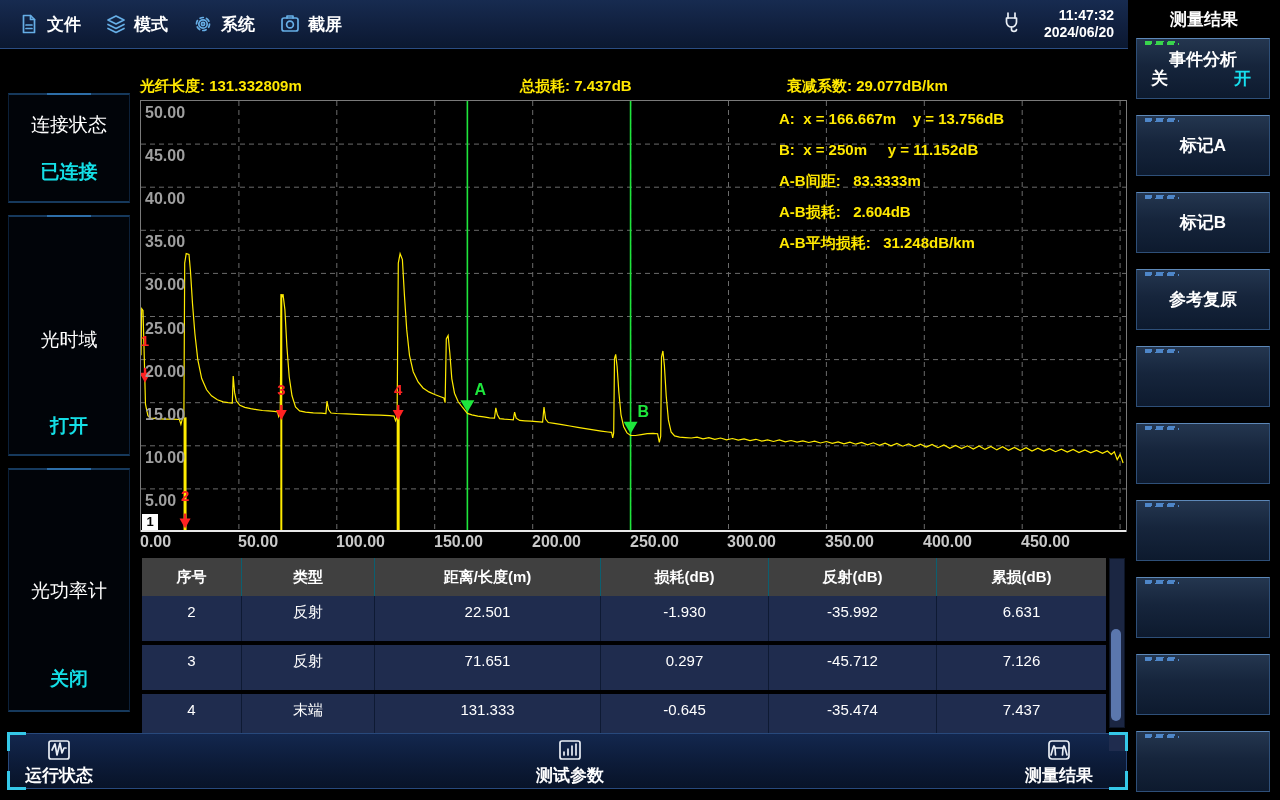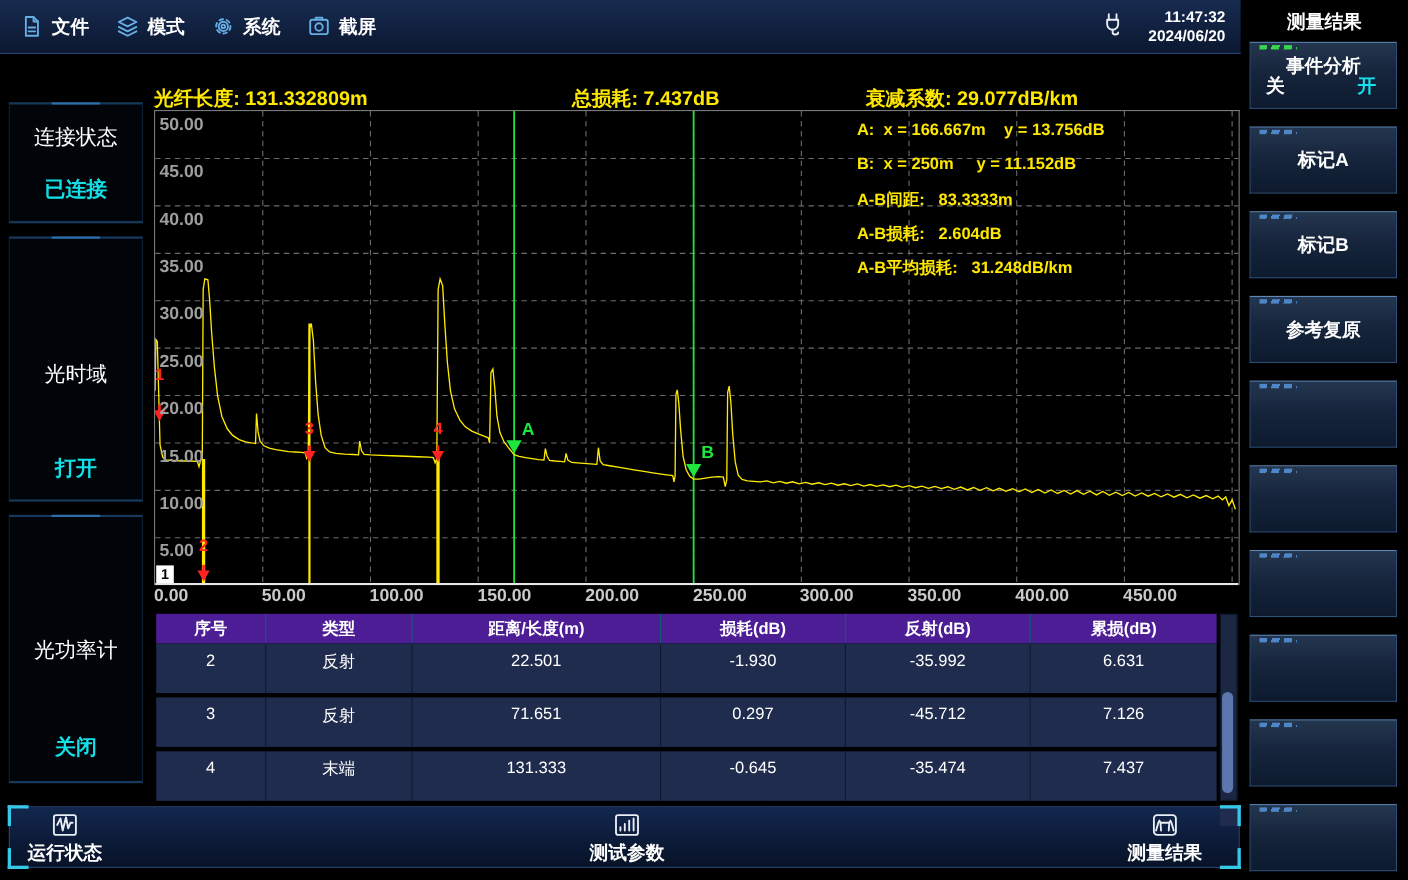--- a/index.html
+++ b/index.html
@@ -32,35 +32,35 @@
   .sk-on{position:absolute;right:18px;bottom:8px;color:#17e0ef;font-size:17px;font-weight:bold;}
   
   .side-panel{left:8px;width:122px;background:#010409;box-sizing:border-box;
     border-top:2px solid #16395c;border-bottom:2px solid #16395c;
     border-left:1px solid #0c2038;border-right:1px solid #0c2038;}
   .side-panel::before{content:"";position:absolute;top:-2px;left:32%;width:36%;height:2px;background:#2d6ea8;}
   .sp-title{position:absolute;width:100%;text-align:center;color:#fff;font-size:19px;font-weight:normal;}
   .sp-status{position:absolute;width:100%;text-align:center;color:#14dfe6;font-size:19px;font-weight:bold;}
   
   #chart-header{left:135px;top:74px;width:995px;height:26px;}
-  .ch-item{position:absolute;top:3px;color:#ffe800;font-size:18px;font-weight:bold;white-space:pre;}
+  .ch-item{position:absolute;top:3px;color:#ffe800;font-size:15px;font-weight:bold;white-space:pre;}
   #plot{left:140px;top:100px;width:985px;height:431px;background:#000;border:1px solid #7a7a7a;border-bottom:none;}
   #plot-svg{position:absolute;left:0;top:0;}
   .grid{stroke:#6b6b6b;stroke-width:1;stroke-dasharray:5 4;}
   .ylab{fill:#9f9f9f;font-size:16px;font-weight:bold;font-family:"Liberation Sans",sans-serif;}
   .event-num{fill:#ff2222;font-size:15px;font-weight:bold;text-anchor:middle;font-family:"Liberation Sans",sans-serif;}
   .cursor-label{fill:#1ee63c;font-size:16px;font-weight:bold;font-family:"Liberation Sans",sans-serif;}
   .annot{position:absolute;color:#ffe800;font-size:15px;font-weight:bold;white-space:pre;}
   #trace-index{position:absolute;left:1px;bottom:2px;width:16px;height:16px;background:#fff;color:#000;
     font-size:13px;font-weight:bold;text-align:center;line-height:16px;}
   #xaxis-row{left:140px;top:533px;width:990px;height:22px;}
   .xlab{position:absolute;top:0;color:#c9c9c9;font-size:16px;font-weight:bold;white-space:nowrap;}
   
   #event-table{left:142px;top:558px;width:964px;}
-  #tbl-header{display:flex;height:27px;background:#4c1d95;}
+  #tbl-header{display:flex;height:38px;background:#404040;}
   .th{box-sizing:border-box;border-right:1px solid #0b5f70;color:#fff;font-size:15px;font-weight:bold;
     display:flex;align-items:center;justify-content:center;}
   .th:last-child{border-right:none;}
   .tr{display:flex;height:45px;background:#1f2c4e;margin-bottom:4px;cursor:pointer;}
   .td{box-sizing:border-box;border-right:1px solid #0e1a33;color:#fff;font-size:15px;
     display:flex;align-items:flex-start;justify-content:center;padding-top:7px;}
   .td:last-child{border-right:none;}
   .c0{width:100px;} .c1{width:133px;} .c2{width:226px;} .c3{width:168px;} .c4{width:168px;} .c5{width:169px;text-align:center;}
   #tbl-scroll{left:1109px;top:558px;width:14px;height:168px;background:#1b2642;border:1px solid #0d1526;}
   #tbl-thumb{position:absolute;left:1px;top:70px;width:10px;height:92px;background:#5b77ad;border-radius:5px;cursor:pointer;}

